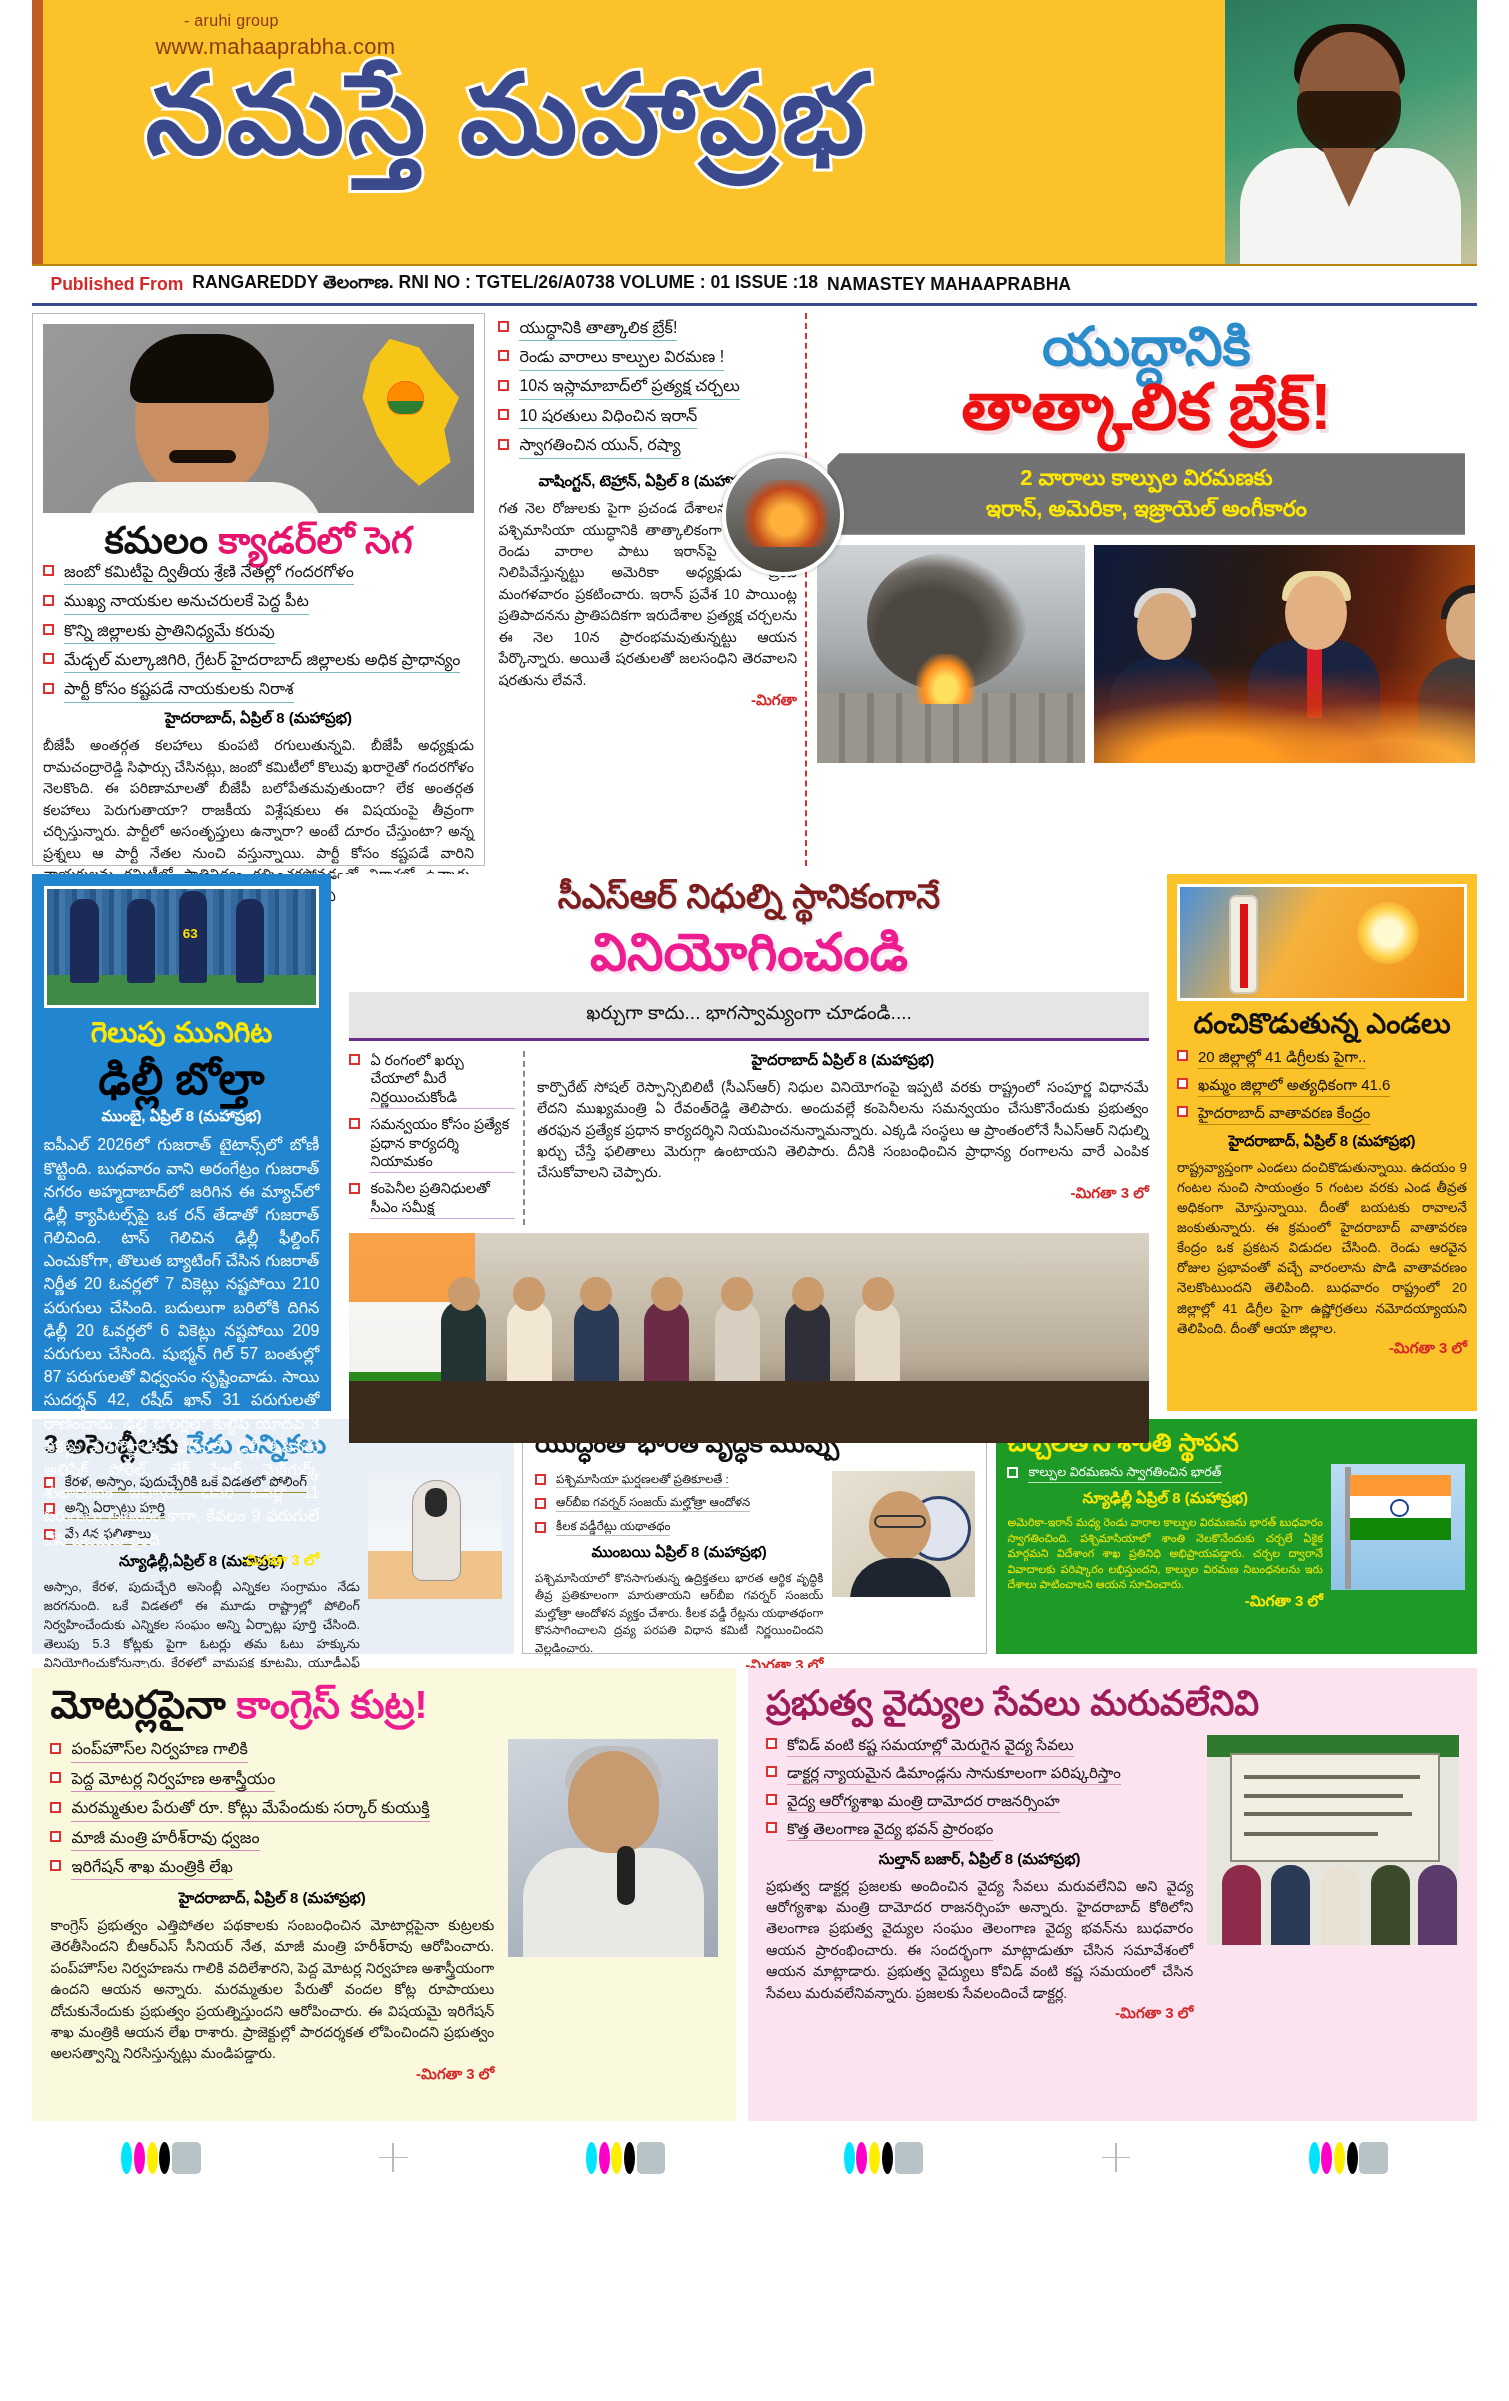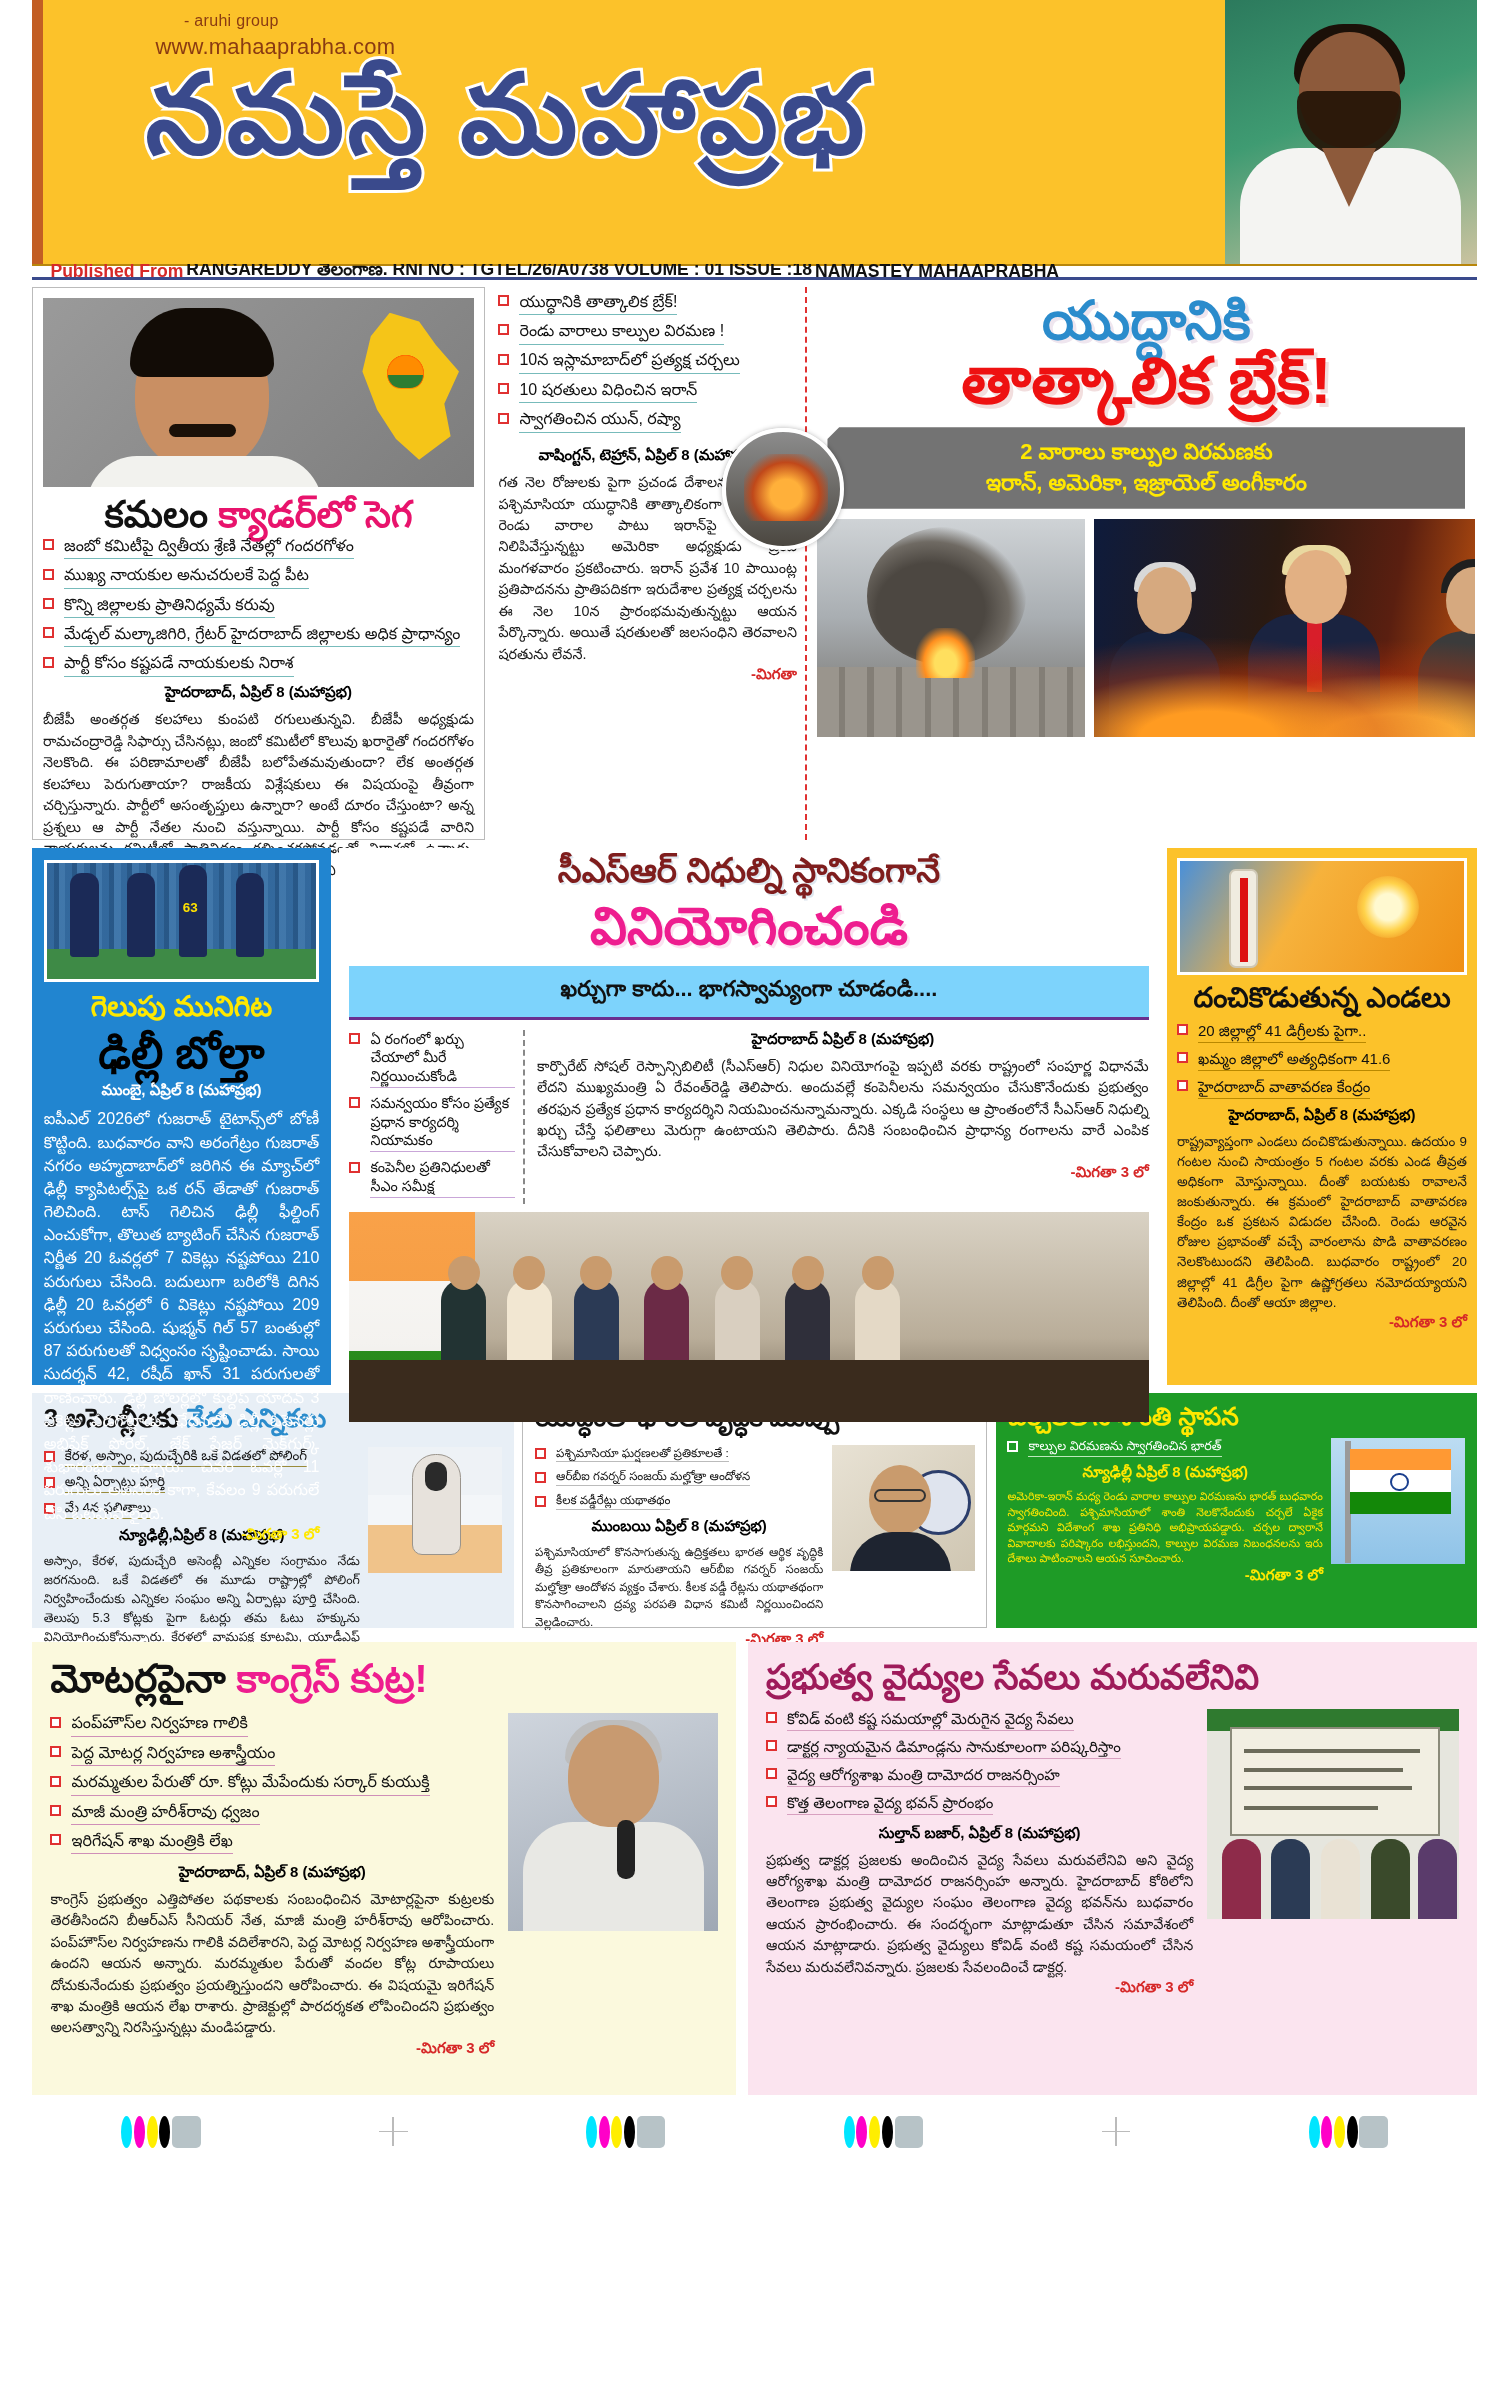--- a/index.html
+++ b/index.html
@@ -94,22 +94,22 @@
     position:absolute; right: 8.4px; top: 299px; width: 243px; text-align:center;
     font-size: 17.6px; font-weight: bold; color: #8a1515;
   }
   .chair-role {
     position:absolute; right: 8.4px; top: 319px; width: 243px; text-align:center;
     font-size: 13.4px; color: #333;
   }
 
   
   .pubstrip {
-    height: 16px; border-top: 2.5px solid #b8860b; border-bottom: 3.4px solid #3a4a8c;
-    background: #fff; display:flex; align-items:center; gap: 3px;
+    height: 42px; border-top: 2.5px solid #b8860b; border-bottom: 3.4px solid #3a4a8c;
+    background: #fff; display:flex; align-items:center; gap: 9px;
     padding-left: 18.4px; font-size: 17.6px; font-weight: bold; color:#111;
   }
   .pubstrip .red { color:#d62828; }
   .bullets { list-style:none; }
   .bullets li {
     display:flex; align-items:flex-start; gap:10px;
     font-size: 16px; color:#111; margin-bottom: 5.9px; line-height:1.3;
   }
   .bullets li .bx {
     flex: 0 0 auto; width: 11px; height: 11px; margin-top:3.4px;
@@ -253,22 +253,22 @@
   .b2-left .bullets li .bx { border-color:#ffe800; background:transparent; }
   .b2-left .bullets li .btxt { border-bottom-color:#8fd0ff; }
   .b2-left .body-text { color:#fff; font-size:16px; line-height:1.45; }
   .b2-left .dateline { color:#fff; }
   .b2-left .contd { color:#ffe800; }
 
   .b2-mid { flex: 1; background:#fff; padding: 3.4px 10px; }
   .csr-1 { text-align:center; font-size: 34px; font-weight:bold; color:#7f1d1d; text-shadow: 1.7px 1.7px 0 #dfe7ef; }
   .csr-2 { text-align:center; font-size: 52px; font-weight:bold; color:#ee1d8f; text-shadow: 2.5px 2.5px 0 #fbe3f0; line-height:1.1; }
   .csr-sub {
-    margin-top: 10px; background:#7dd3fc; border-bottom:3.4px solid #6a2f8f;
-    text-align:center; font-size: 22px; font-weight:bold; color:#111; padding: 10px 5px;
+    margin-top: 10px; background:#e5e5e5; border-bottom:3.4px solid #6a2f8f;
+    text-align:center; font-size: 19px; font-weight:normal; color:#111; padding: 10px 5px;
   }
   .csr-cols { display:flex; gap: 11.7px; margin-top: 10px; }
   .csr-b { width: 176px; border-right: 2.5px dashed #888; padding-right:8.4px; }
   .csr-b .bullets li { font-size:14.3px; }
   .csr-b .bullets li .btxt { border-bottom-color:#c9a6d8; }
   .csr-t { flex:1; }
   .csr-photo {
     margin-top: 8.4px; width:100%; height: 210px; position:relative; overflow:hidden;
     background: linear-gradient(180deg,#d9d2c4 0%,#b9ad99 60%,#6b5f4d 100%);
   }

